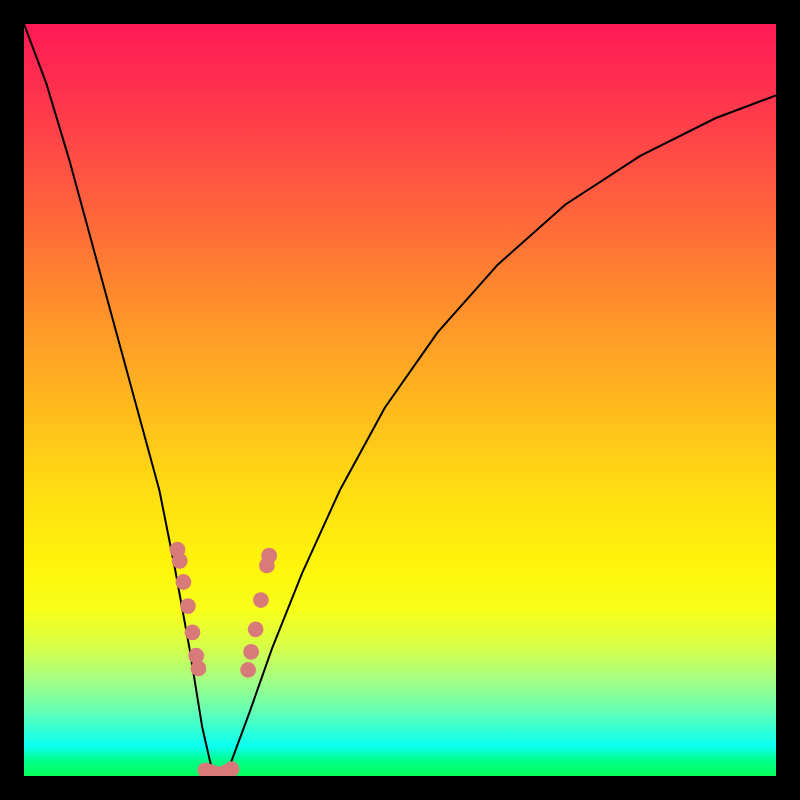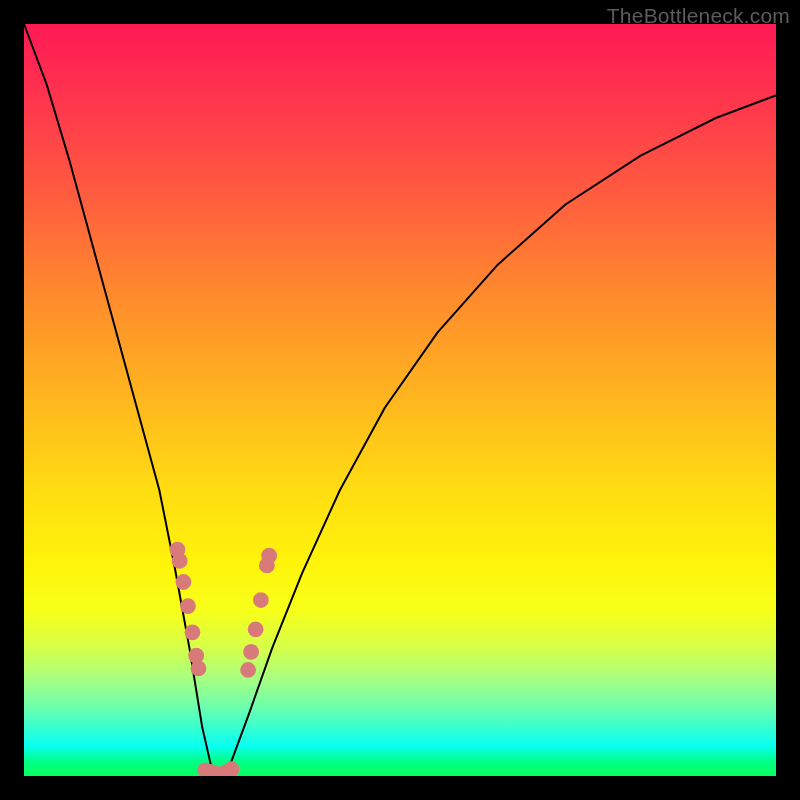--- a/index.html
+++ b/index.html
@@ -94,14 +94,13 @@
           <circle cx="207.55" cy="745.23" r="7.90" fill="#d97a7a"></circle>
           <circle cx="224.10" cy="645.97" r="7.90" fill="#d97a7a"></circle>
           <circle cx="227.10" cy="627.92" r="7.90" fill="#d97a7a"></circle>
           <circle cx="231.62" cy="605.36" r="7.90" fill="#d97a7a"></circle>
           <circle cx="236.88" cy="576.03" r="7.90" fill="#d97a7a"></circle>
           <circle cx="242.90" cy="541.44" r="7.90" fill="#d97a7a"></circle>
           <circle cx="245.15" cy="531.66" r="7.90" fill="#d97a7a"></circle>
         </g>
     </svg>
   </div>
-  <div class="watermark">TheBottleneck.com</div>
 </div>
 
 </body></html>

